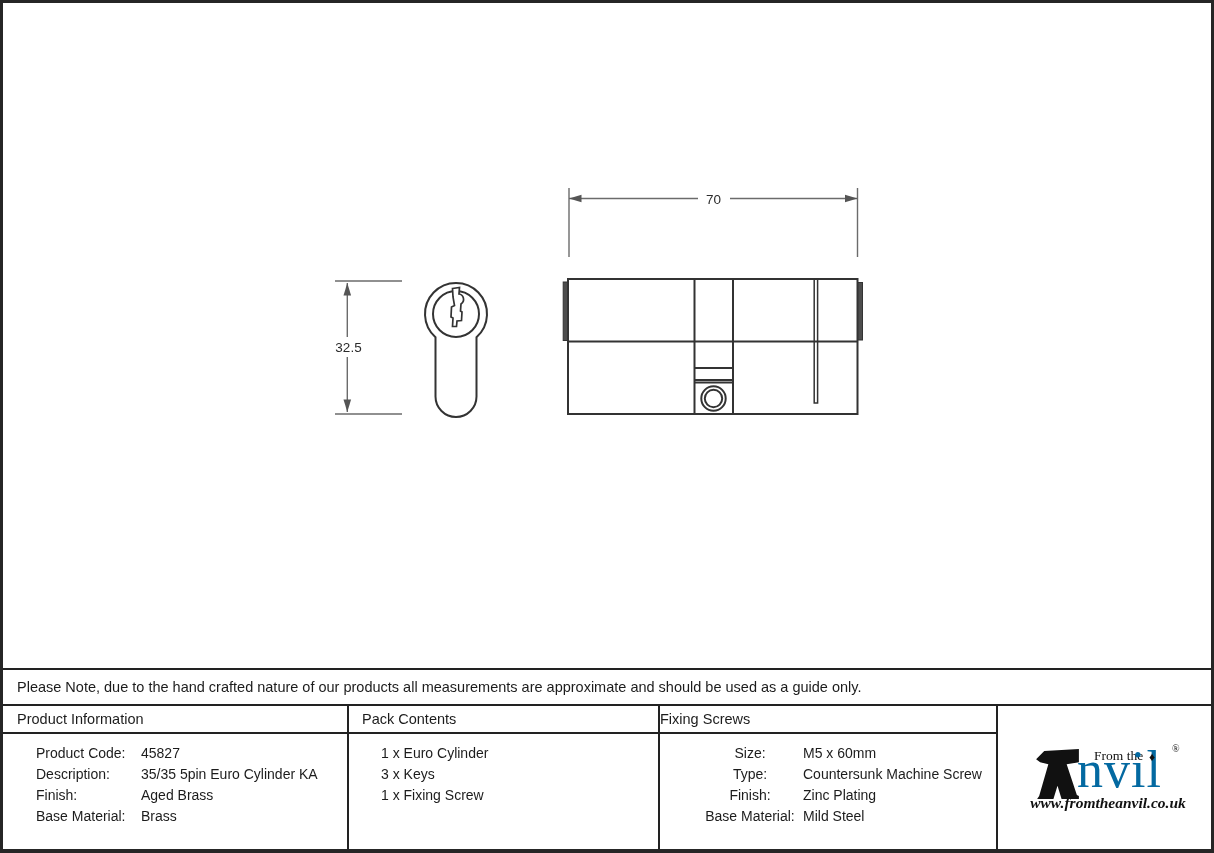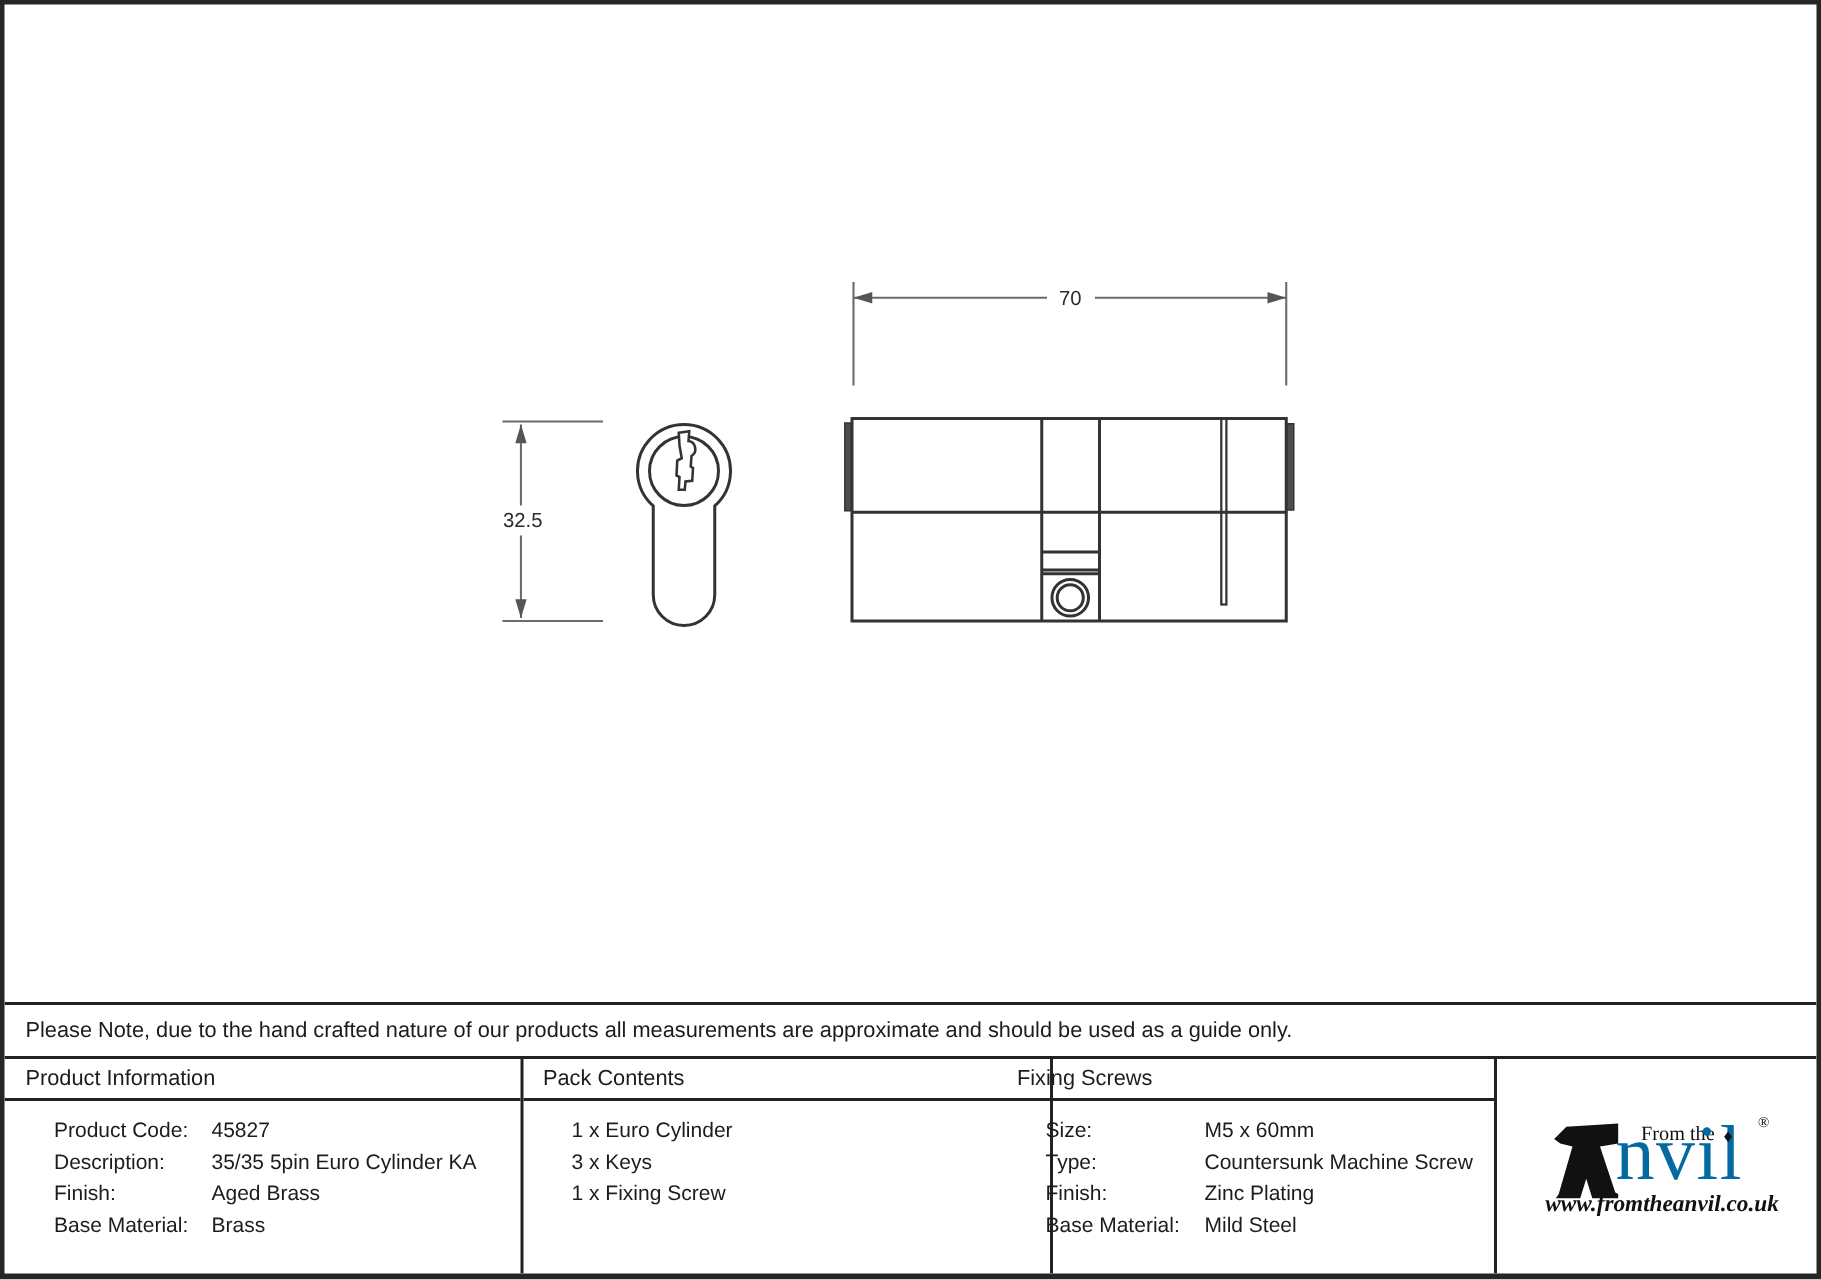--- a/index.html
+++ b/index.html
@@ -22,38 +22,38 @@
     border-top:2px solid #222;border-bottom:2px solid #222;
     display:flex;align-items:center;
     padding-left:14px;
     font-size:14.5px;
     text-align:right;
   }
   
   .tables{position:absolute;left:0;top:703px;width:1208px;height:143px;}
   .col{position:absolute;top:0;bottom:0;box-sizing:border-box;border-right:2px solid #222;}
   .col-product{left:0;width:346px;}
-  .col-pack{left:346px;width:353px;}
+  .col-pack{left:346px;width:311px;}
   .col-fixing{left:657px;width:338px;}
   .col-logo{left:995px;width:185px;border-right:none;}
   .col-header{
     box-sizing:border-box;height:28px;
     border-bottom:2px solid #222;
     display:flex;align-items:center;
     font-size:14.5px;
   }
   .col-product .col-header{padding-left:14px;}
   .col-pack .col-header{padding-left:13px;}
-  .col-fixing .col-header{padding-left:18px;}
+  .col-fixing .col-header{}
   .col-body{padding-top:9px;font-size:14px;line-height:21px;padding-left:19px;}
   .kv-row{display:flex;}
   .col-product .kv-row{padding-left:14px;}
   .col-fixing .kv-row{padding-left:18px;}
   .col-product .kv-label{width:105px;flex:none;}
-  .col-fixing .kv-label{width:106px;flex:none;}
+  .col-fixing .kv-label{width:106px;flex:none;text-align:center;}
   .pack-item{padding-left:13px;}
   
   .logo{position:absolute;inset:0;}
   .anvil-icon{position:absolute;left:38px;top:39px;}
   .from-the{position:absolute;left:96px;top:42px;font-family:"Liberation Serif",serif;font-size:13.5px;color:#111;}
   .wordmark{position:absolute;left:79px;top:38px;font-family:"Liberation Serif",serif;font-size:52px;line-height:1;letter-spacing:1px;color:#0369a1;}
   .diamond{position:absolute;left:151px;top:44px;font-size:12px;color:#111;}
   .reg-mark{position:absolute;left:174px;top:37px;font-family:"Liberation Serif",serif;font-size:10px;color:#111;}
   .website{position:absolute;left:30px;top:88px;width:160px;text-align:center;
     font-family:"Liberation Serif",serif;font-style:italic;font-weight:bold;font-size:15.5px;color:#111;}

